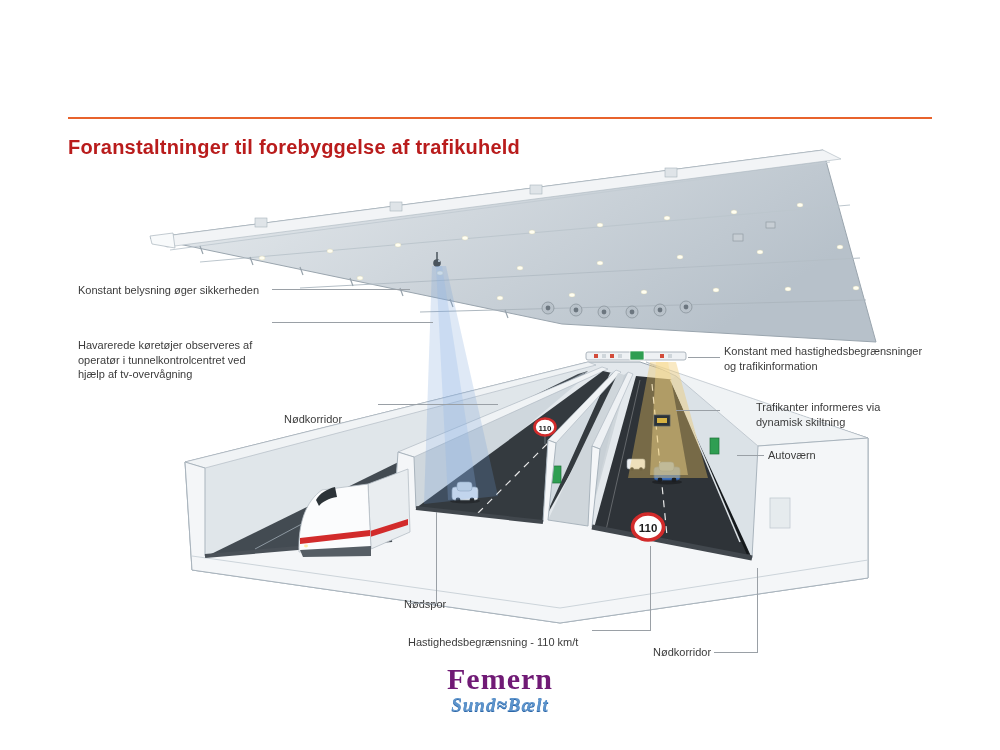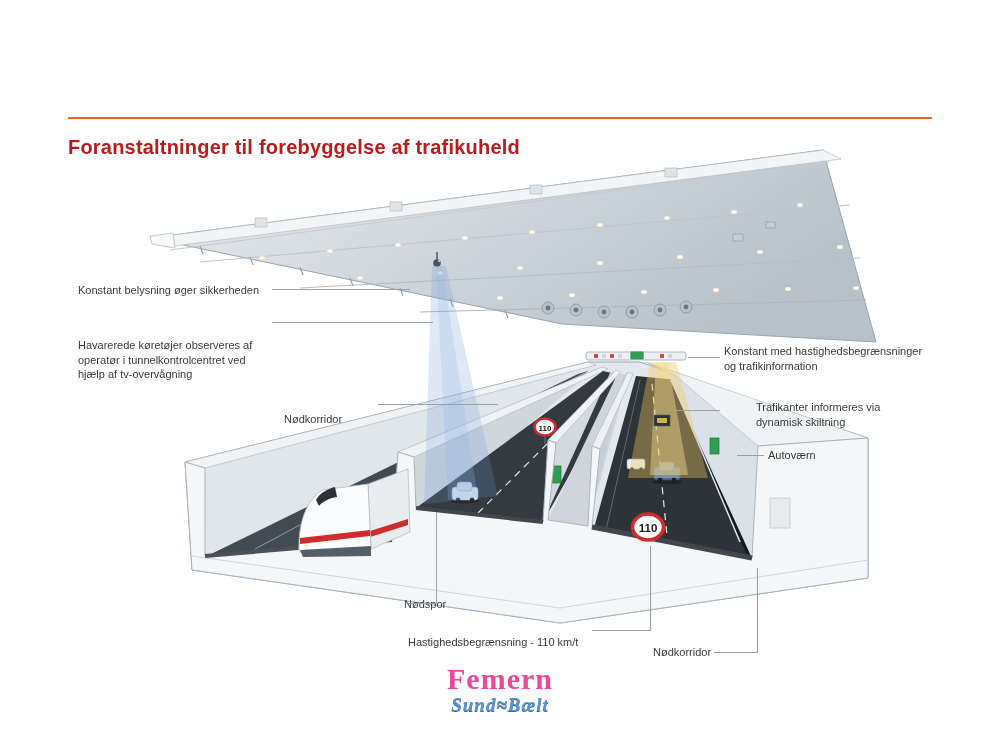--- a/index.html
+++ b/index.html
@@ -10,21 +10,21 @@
   .rule { position:absolute; left:68px; top:117px; width:864px; height:2px; background:#e8632c; }
   .title { position:absolute; left:68px; top:136px; font-size:20px; font-weight:bold; color:#b91c1c; letter-spacing:.2px;text-align:center; }
   .illus { position:absolute; left:0; top:0; }
   .callout { position:absolute; font-size:11px; color:#3b3b3b; line-height:1.32; }
   .r { }
   .line { position:absolute; background:#9aa0a6; }
   .lh { height:1px; }
   .lv { width:1px; }
   .logo1 { position:absolute; left:0; width:100%; text-align:center; top:662px;
            font-family:"Liberation Serif", serif; font-weight:bold; font-size:30px;
-           color:#ec4899; letter-spacing:1px; }
+           color:#701a75; letter-spacing:1px; }
   .logo2 { position:absolute; left:0; width:100%; text-align:center; top:694px;
            font-family:"Liberation Serif", serif; font-style:italic; font-weight:bold;
            font-size:19px; color:#5d94cc; text-shadow:0 1px 0 #2b66a8; letter-spacing:1px; }
   svg text { font-family:"Liberation Sans", sans-serif; }
 </style>
 </head>
 <body>
 
 <div class="rule"></div>
 <div class="title">Foranstaltninger til forebyggelse af trafikuheld</div>

